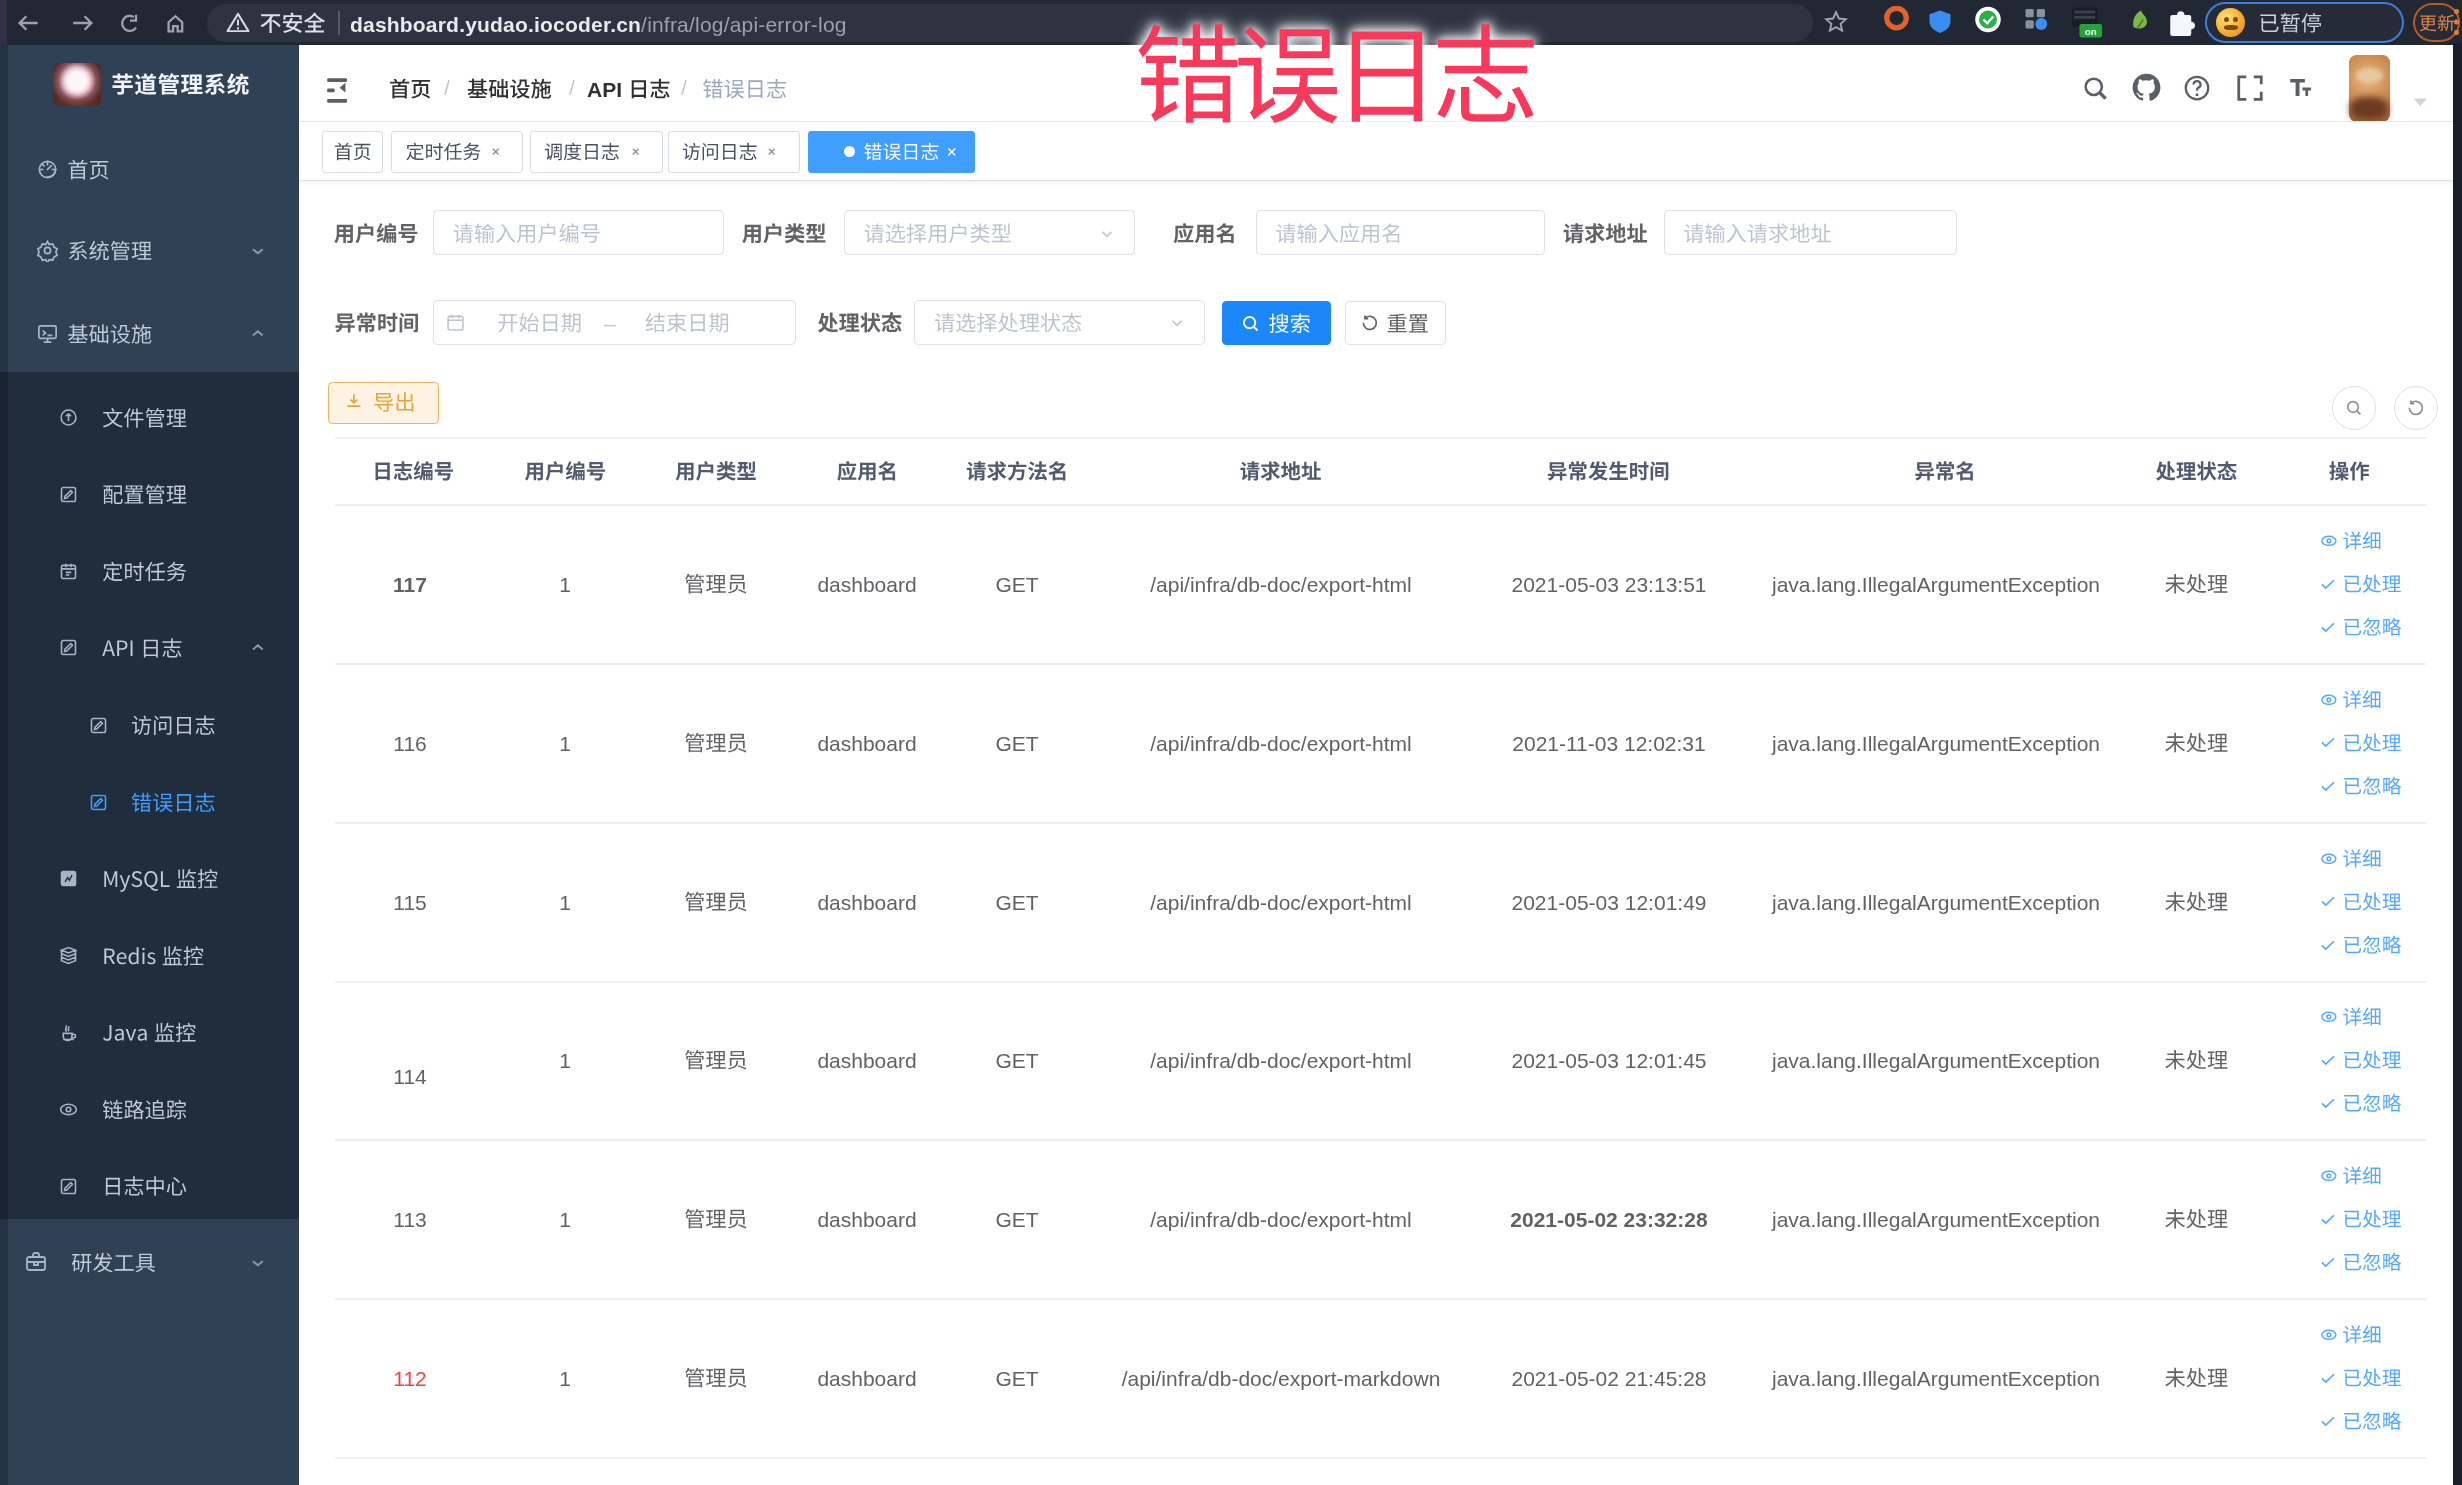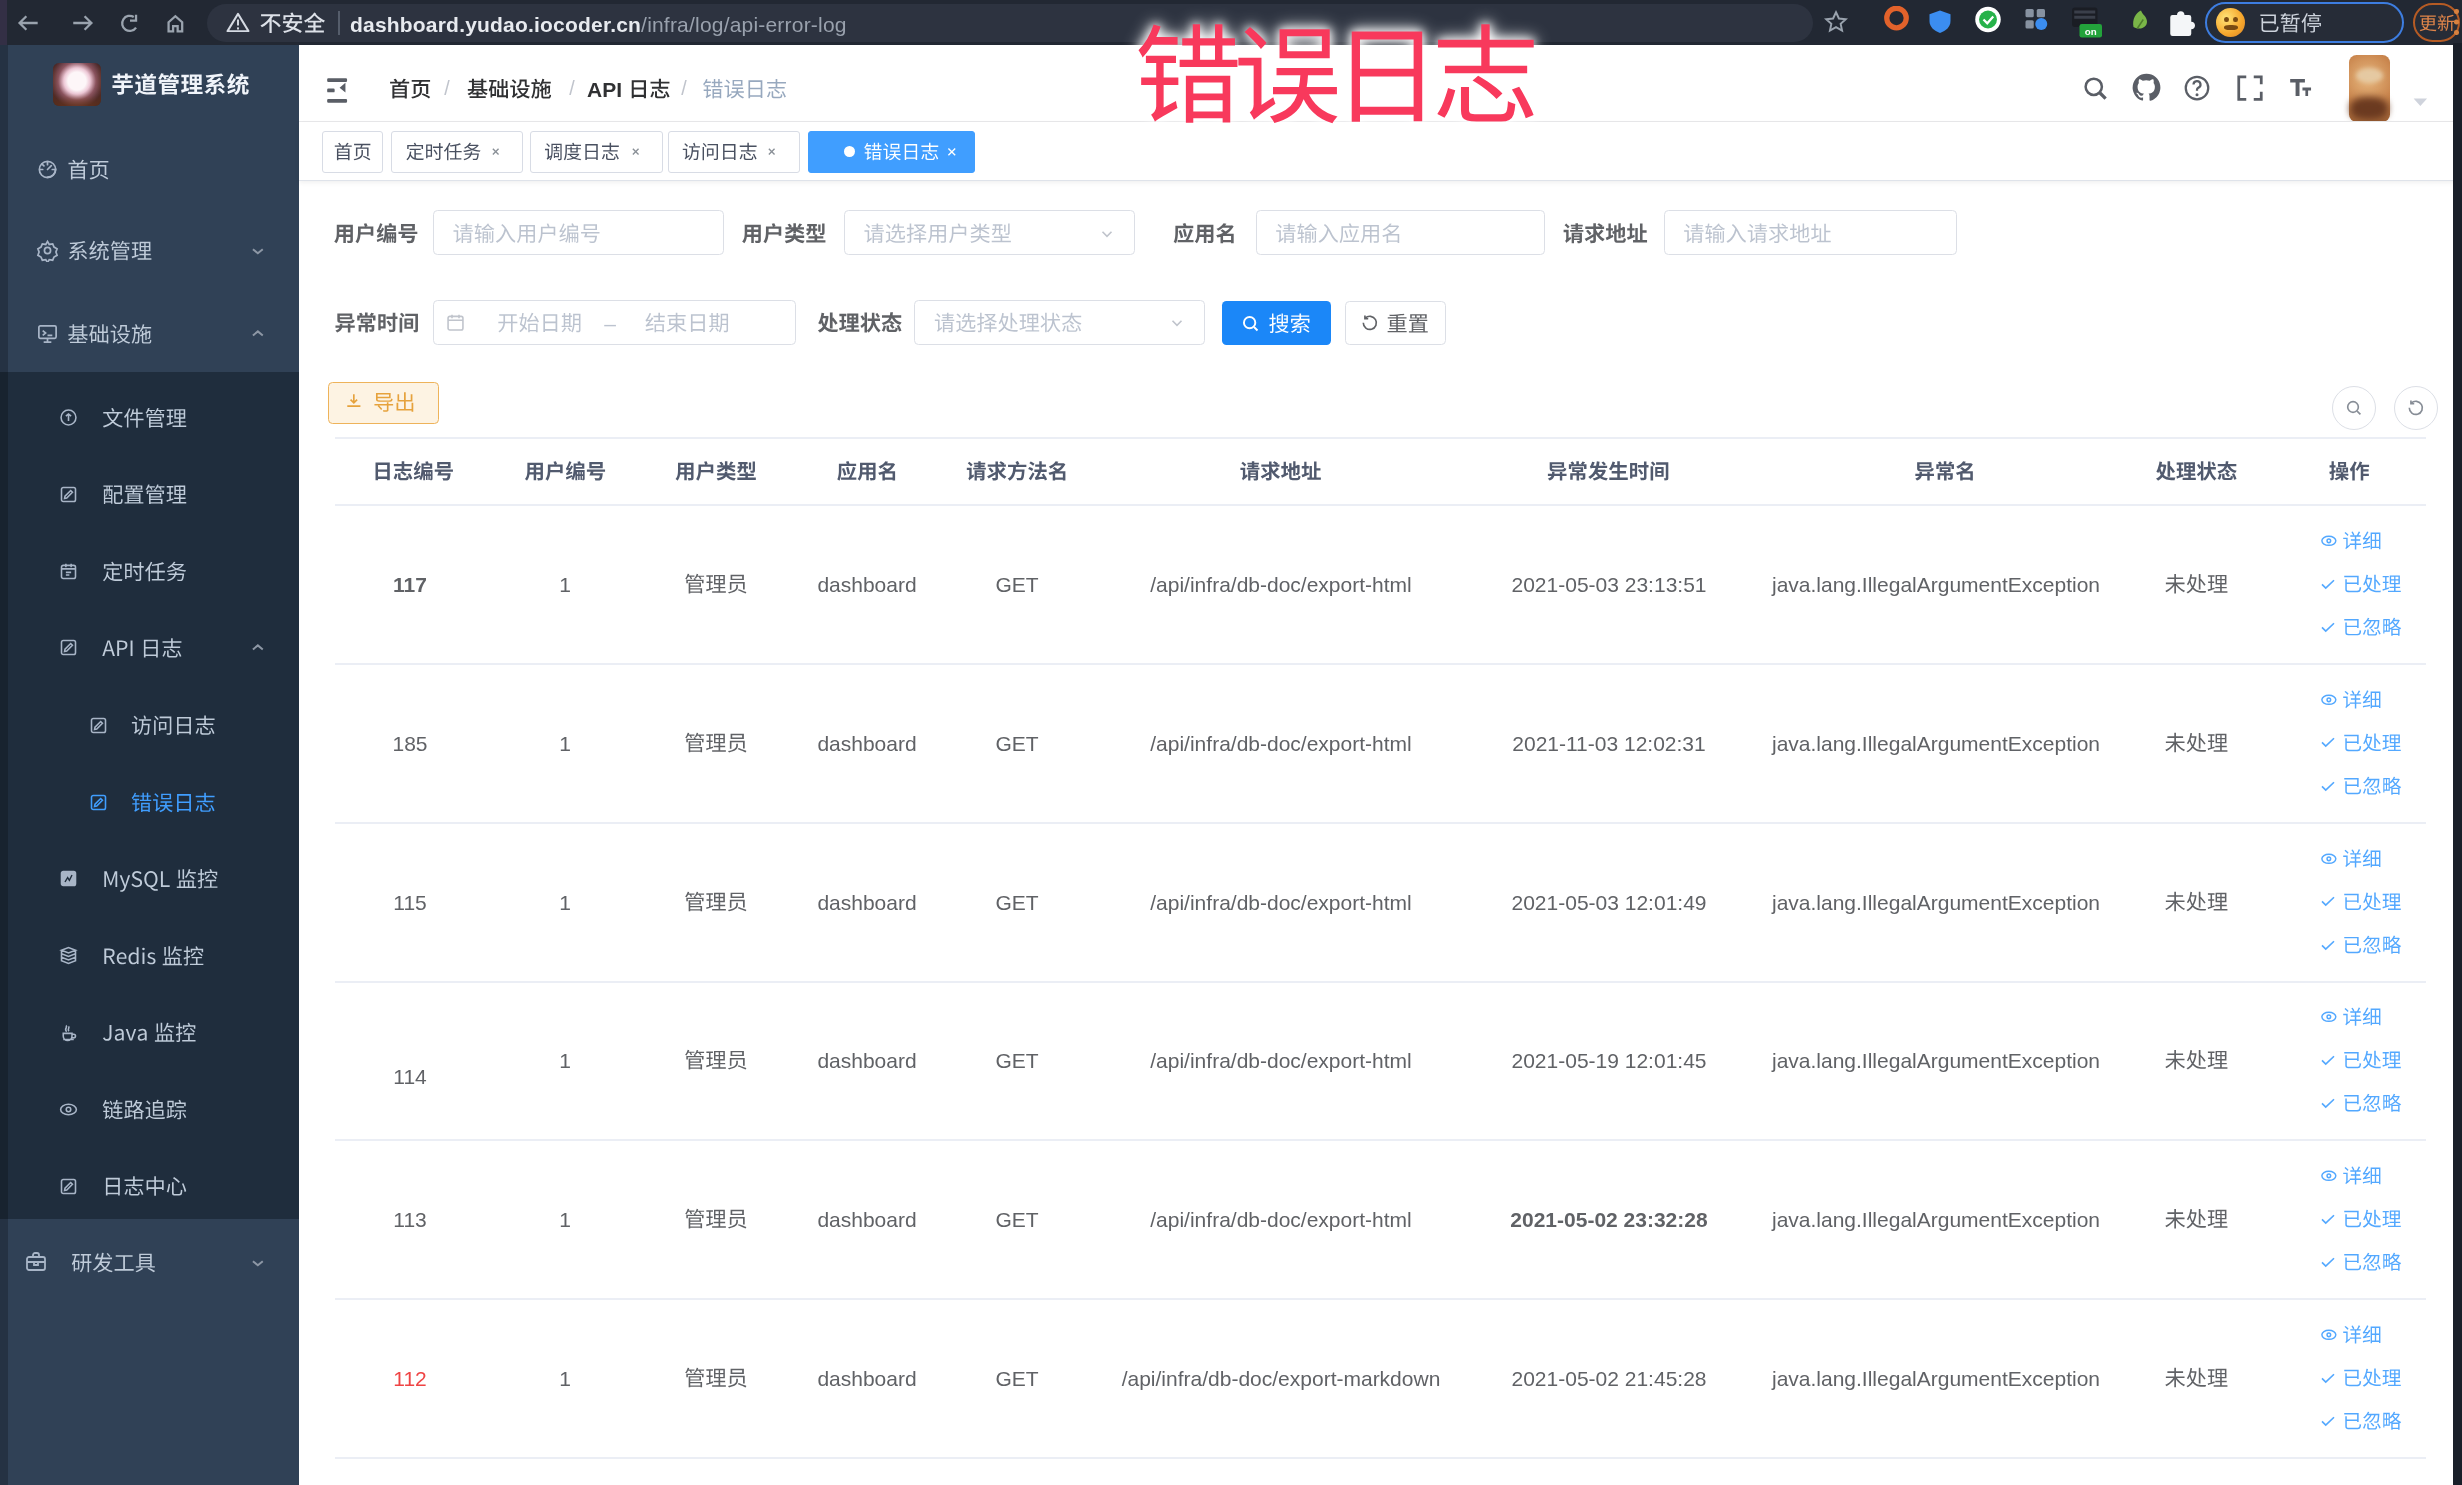--- a/index.html
+++ b/index.html
@@ -236,21 +236,21 @@
 <svg style="position:absolute;left:2319px;top:531px;" width="19.7" height="19.7" viewBox="0 0 24 24" fill="none" stroke="#53a8ff" stroke-width="1.8">
     <ellipse cx="12" cy="12" rx="8.5" ry="5.5"></ellipse>
     <circle cx="12" cy="12" r="2.2"></circle>
   </svg>
 <svg style="position:absolute;left:2319px;top:575px;" width="18" height="18" viewBox="0 0 24 24" fill="none" stroke="#53a8ff" stroke-width="2.2">
     <path d="M4 12.5l5 5L20 7"></path>
   </svg>
 <svg style="position:absolute;left:2319px;top:618px;" width="18" height="18" viewBox="0 0 24 24" fill="none" stroke="#53a8ff" stroke-width="2.2">
     <path d="M4 12.5l5 5L20 7"></path>
   </svg>
-<div style="position:absolute;left:410px;top:743px;transform:translate(-50%,-50%);font-size:21px;font-weight:400;color:#606266;white-space:nowrap;line-height:1;letter-spacing:0px;">185</div>
+<div style="position:absolute;left:410px;top:743px;transform:translate(-50%,-50%);font-size:21px;font-weight:400;color:#606266;white-space:nowrap;line-height:1;letter-spacing:0px;">116</div>
 <div style="position:absolute;left:565px;top:743px;transform:translate(-50%,-50%);font-size:21px;font-weight:400;color:#606266;white-space:nowrap;line-height:1;letter-spacing:0px;">1</div>
 <div style="position:absolute;left:867px;top:743px;transform:translate(-50%,-50%);font-size:21px;font-weight:400;color:#606266;white-space:nowrap;line-height:1;letter-spacing:0px;">dashboard</div>
 <div style="position:absolute;left:1017px;top:743px;transform:translate(-50%,-50%);font-size:21px;font-weight:400;color:#606266;white-space:nowrap;line-height:1;letter-spacing:0px;">GET</div>
 <div style="position:absolute;left:1281px;top:743px;transform:translate(-50%,-50%);font-size:21px;font-weight:400;color:#606266;white-space:nowrap;line-height:1;letter-spacing:0px;">/api/infra/db-doc/export-html</div>
 <div style="position:absolute;left:1609px;top:743px;transform:translate(-50%,-50%);font-size:21px;font-weight:400;color:#606266;white-space:nowrap;line-height:1;letter-spacing:0px;">2021-11-03 12:02:31</div>
 <div style="position:absolute;left:1936px;top:743px;transform:translate(-50%,-50%);font-size:21px;font-weight:400;color:#606266;white-space:nowrap;line-height:1;letter-spacing:0px;">java.lang.IllegalArgumentException</div>
 <svg style="position:absolute;left:2319px;top:690px;" width="19.7" height="19.7" viewBox="0 0 24 24" fill="none" stroke="#53a8ff" stroke-width="1.8">
     <ellipse cx="12" cy="12" rx="8.5" ry="5.5"></ellipse>
     <circle cx="12" cy="12" r="2.2"></circle>
   </svg>
@@ -275,21 +275,21 @@
     <path d="M4 12.5l5 5L20 7"></path>
   </svg>
 <svg style="position:absolute;left:2319px;top:936px;" width="18" height="18" viewBox="0 0 24 24" fill="none" stroke="#53a8ff" stroke-width="2.2">
     <path d="M4 12.5l5 5L20 7"></path>
   </svg>
 <div style="position:absolute;left:410px;top:1060px;transform:translate(-50%,-50%);font-size:21px;font-weight:400;color:#606266;white-space:nowrap;line-height:1;letter-spacing:0px;margin-top:16px;">114</div>
 <div style="position:absolute;left:565px;top:1060px;transform:translate(-50%,-50%);font-size:21px;font-weight:400;color:#606266;white-space:nowrap;line-height:1;letter-spacing:0px;">1</div>
 <div style="position:absolute;left:867px;top:1060px;transform:translate(-50%,-50%);font-size:21px;font-weight:400;color:#606266;white-space:nowrap;line-height:1;letter-spacing:0px;">dashboard</div>
 <div style="position:absolute;left:1017px;top:1060px;transform:translate(-50%,-50%);font-size:21px;font-weight:400;color:#606266;white-space:nowrap;line-height:1;letter-spacing:0px;">GET</div>
 <div style="position:absolute;left:1281px;top:1060px;transform:translate(-50%,-50%);font-size:21px;font-weight:400;color:#606266;white-space:nowrap;line-height:1;letter-spacing:0px;">/api/infra/db-doc/export-html</div>
-<div style="position:absolute;left:1609px;top:1060px;transform:translate(-50%,-50%);font-size:21px;font-weight:400;color:#606266;white-space:nowrap;line-height:1;letter-spacing:0px;">2021-05-19 12:01:45</div>
+<div style="position:absolute;left:1609px;top:1060px;transform:translate(-50%,-50%);font-size:21px;font-weight:400;color:#606266;white-space:nowrap;line-height:1;letter-spacing:0px;">2021-05-03 12:01:45</div>
 <div style="position:absolute;left:1936px;top:1060px;transform:translate(-50%,-50%);font-size:21px;font-weight:400;color:#606266;white-space:nowrap;line-height:1;letter-spacing:0px;">java.lang.IllegalArgumentException</div>
 <svg style="position:absolute;left:2319px;top:1007px;" width="19.7" height="19.7" viewBox="0 0 24 24" fill="none" stroke="#53a8ff" stroke-width="1.8">
     <ellipse cx="12" cy="12" rx="8.5" ry="5.5"></ellipse>
     <circle cx="12" cy="12" r="2.2"></circle>
   </svg>
 <svg style="position:absolute;left:2319px;top:1051px;" width="18" height="18" viewBox="0 0 24 24" fill="none" stroke="#53a8ff" stroke-width="2.2">
     <path d="M4 12.5l5 5L20 7"></path>
   </svg>
 <svg style="position:absolute;left:2319px;top:1094px;" width="18" height="18" viewBox="0 0 24 24" fill="none" stroke="#53a8ff" stroke-width="2.2">
     <path d="M4 12.5l5 5L20 7"></path>

